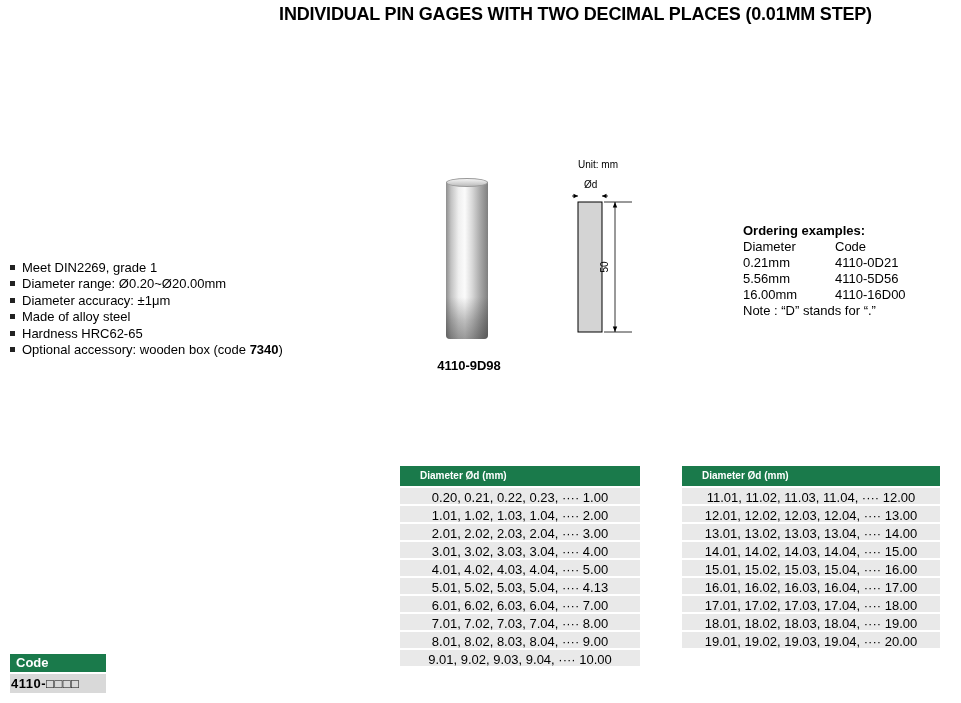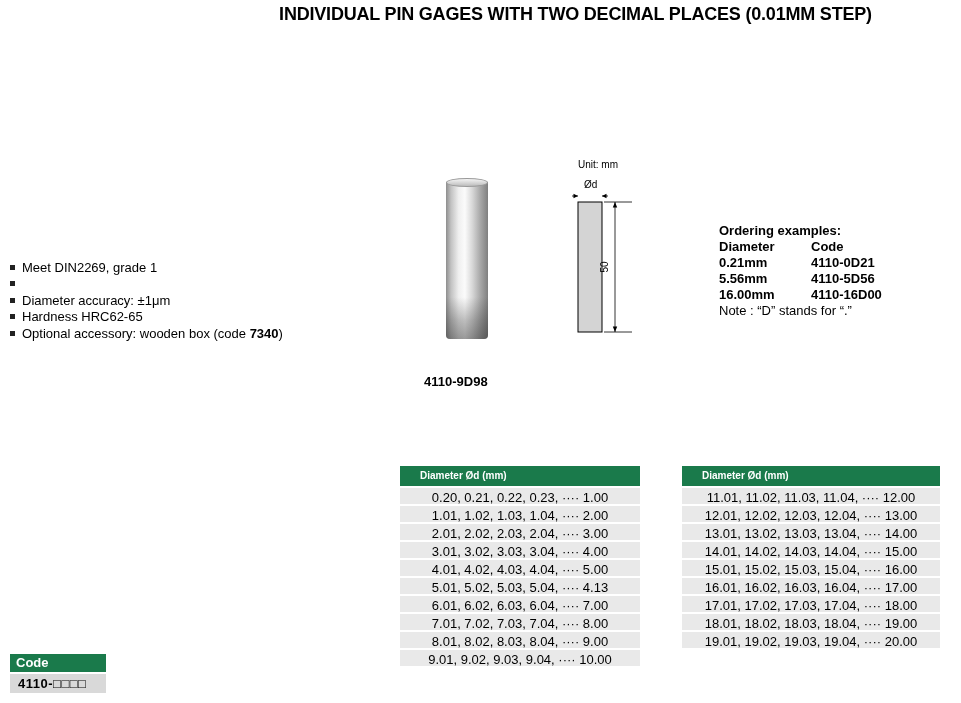--- a/index.html
+++ b/index.html
@@ -26,68 +26,71 @@
   .pin-body::after{
     content:"";position:absolute;left:0;right:0;bottom:0;height:42px;
     background:linear-gradient(180deg,rgba(0,0,0,0) 0%,rgba(50,50,50,0.30) 55%,rgba(35,35,35,0.45) 100%);
     border-radius:0 0 4px 4px;
   }
   .pin-top{
     position:absolute;top:0;left:0;width:100%;height:9px;border-radius:50%;
     background:linear-gradient(180deg,#f4f4f4,#bdbdbd);
     border:1px solid #9a9a9a;box-sizing:border-box;z-index:2;
   }
-  .pin-label{position:absolute;left:424px;top:358px;width:90px;font-size:13px;font-weight:bold;margin-top:16px;}
+  .pin-label{position:absolute;left:424px;top:358px;width:90px;text-align:center;font-size:13px;font-weight:bold;}
   
   .drawing{position:absolute;left:572px;top:158px;}
   .dim{stroke:#000;stroke-width:0.8;}
   .dim-text{font-family:"Liberation Sans",sans-serif;font-size:10px;fill:#000;}
   
-  .ordering{position:absolute;left:719px;top:223px;font-size:13px;line-height:16px;}
+  .ordering{position:absolute;left:743px;top:223px;font-size:13px;line-height:16px;}
   .ord-title{font-weight:bold;}
-  .ord-grid{display:grid;grid-template-columns:92px auto;font-weight:bold;}
+  .ord-grid{display:grid;grid-template-columns:92px auto;}
   
   .dtable{position:absolute;top:466px;}
   .dtable.left{left:400px;width:240px;}
   .dtable.right{left:682px;width:258px;}
   .t-header{
     height:20px;line-height:20px;background:#1a7a4b;color:#fff;
     font-size:10px;font-weight:bold;padding-left:20px;box-sizing:border-box;
   }
   .t-row{
     height:16px;line-height:19px;margin-top:2px;background:#e9e9e9;
     font-size:13px;text-align:center;white-space:nowrap;
   }
   
   .codeblock{position:absolute;left:10px;top:654px;width:96px;}
   .code-header{
     height:18px;line-height:18px;background:#1a7a4b;color:#fff;
     font-size:13px;font-weight:bold;padding-left:6px;
   }
   .code-value{
     height:19px;line-height:19px;margin-top:2px;background:#d9d9d9;
-    font-size:13px;font-weight:bold;padding-left:8px;letter-spacing:0.5px;
+    font-size:13px;font-weight:bold;padding-left:1px;letter-spacing:0.5px;
   }
 </style>
 </head>
 <body>
 
 <div class="page">
 
   <div class="title">INDIVIDUAL PIN GAGES WITH TWO DECIMAL PLACES (0.01MM STEP)</div>
 
   <div class="bullets">
     <div class="bullet-line">
       <span class="sq"></span><span>Meet DIN2269, grade 1</span>
     </div>
     <div class="bullet-line">
-      <span class="sq"></span>
+      <span class="sq"></span><span>Diameter range: Ø0.20~Ø20.00mm</span>
     </div>
     <div class="bullet-line">
       <span class="sq"></span><span>Diameter accuracy: ±1μm</span>
+    </div>
+    <div class="bullet-line">
+      <span class="sq"></span><span>Made of alloy steel</span>
     </div>
     <div class="bullet-line">
       <span class="sq"></span><span>Hardness HRC62-65</span>
     </div>
     <div class="bullet-line">
       <span class="sq"></span><span><span>Optional accessory: wooden box (code </span><b>7340</b><span>)</span></span>
     </div>
   </div>
 
   <div class="pin">

